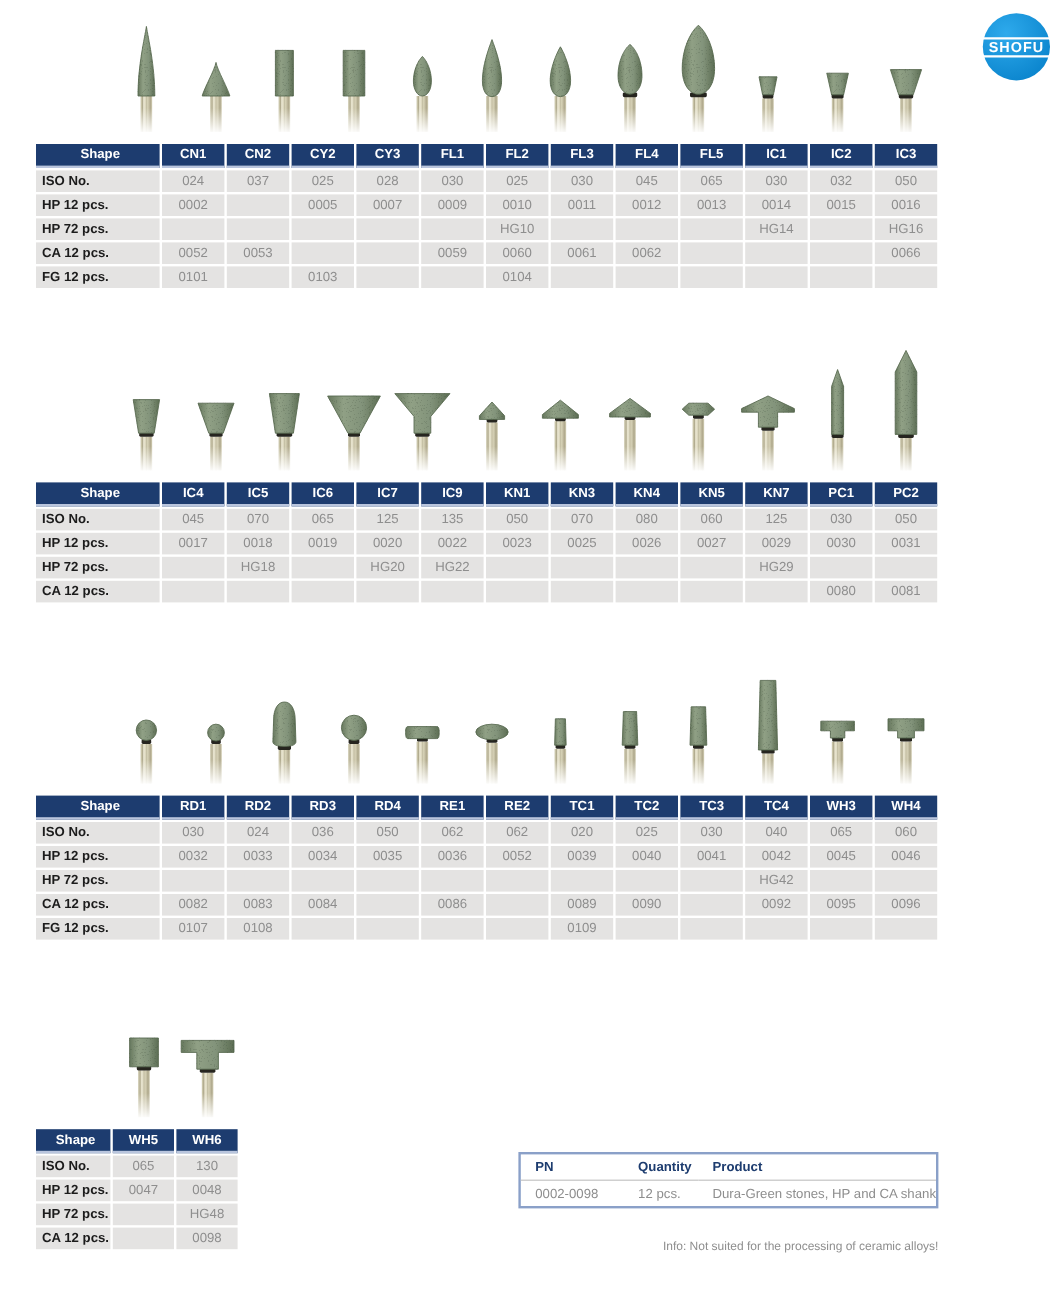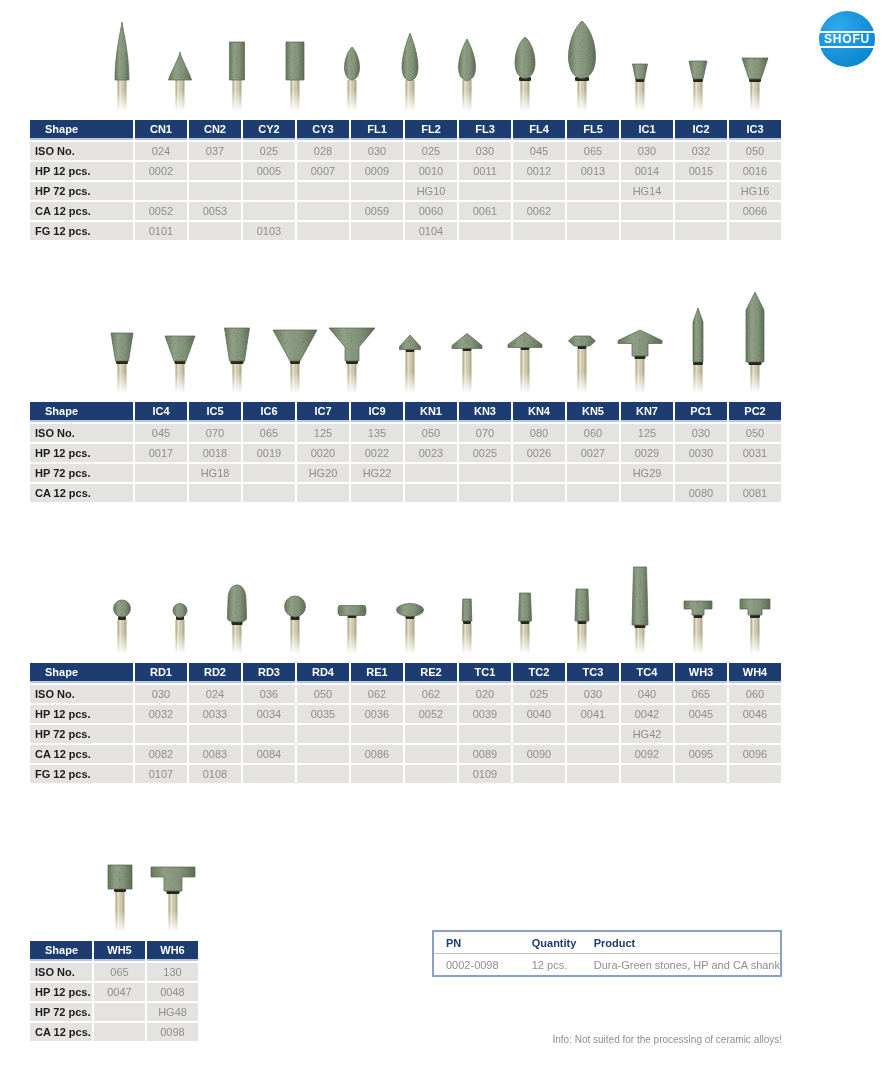--- a/index.html
+++ b/index.html
@@ -2,33 +2,33 @@
 <html><head>
 <meta charset="utf-8">
 <style>
   html,body{margin:0;padding:0;background:#fff;}
   .page{position:relative;width:882px;height:1078px;background:#fff;overflow:hidden;
         font-family:"Liberation Sans",sans-serif;}
   
   table.st{position:absolute;border-collapse:separate;border-spacing:2px;table-layout:fixed;}
   .st th,.st td{height:18px;font-size:11px;line-height:18px;overflow:hidden;white-space:nowrap;padding:0;}
   .st th{background:#1d3c6f;color:#fff;font-weight:bold;border-bottom:2px solid #b9c5dd;text-align:center;}
-  .st th.corner{text-align:left;padding-left:15px;margin-top:32px;}
+  .st th.corner{text-align:center;padding-left:4px;margin-top:32px;}
   .st td.lbl{background:#e4e3e2;color:#1c1c1c;font-weight:bold;text-align:left;padding-left:5px;}
   .st td.val{background:#e4e3e2;color:#8e8e8e;text-align:center;}
   
   .stone{position:absolute;width:54px;height:120px;pointer-events:none;}
   
   .logo{position:absolute;left:819px;top:11px;width:56px;height:56px;border-radius:50%;
         background:radial-gradient(circle at 35% 30%, #2eaaec, #0d87cf 75%);
         display:flex;align-items:center;justify-content:center;}
   .logo-text{color:#fff;font-weight:bold;font-size:12px;letter-spacing:0.8px;
         border:2px solid #fff;border-radius:2px;padding:0 18px;line-height:13px;}
   
-  .pn-box{position:absolute;left:432px;top:930px;width:350px;border:2px solid #8aa0c8;
+  .pn-box{position:absolute;left:432px;top:960px;width:350px;border:2px solid #8aa0c8;
           box-sizing:border-box;background:#fff;}
   .pn-box table{width:100%;border-collapse:collapse;}
   .pn-box th,.pn-box td{font-size:11px;height:21px;text-align:left;padding:0 0 0 12px;white-space:nowrap;}
   .pn-box th{color:#1d3c6f;font-weight:bold;}
   .pn-box tr + tr th, .pn-box tr + tr td{border-top:1px solid #c4c4c4;}
   .pn-box td{color:#8e8e8e;}
   .pn-col-pn{width:86px;}  .pn-col-qty{width:62px;}
   
   .info{position:absolute;right:100px;top:1034px;font-size:10px;color:#8e8e8e;text-align:right;}
   .defs{position:absolute;width:0;height:0;overflow:hidden;}

